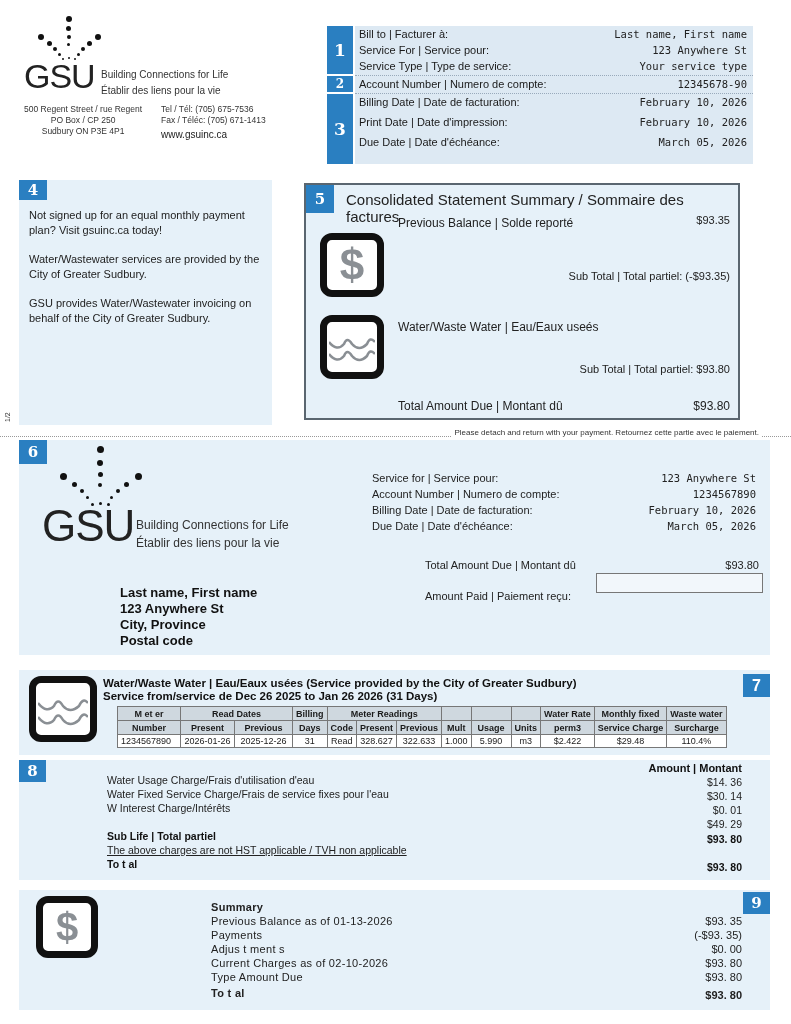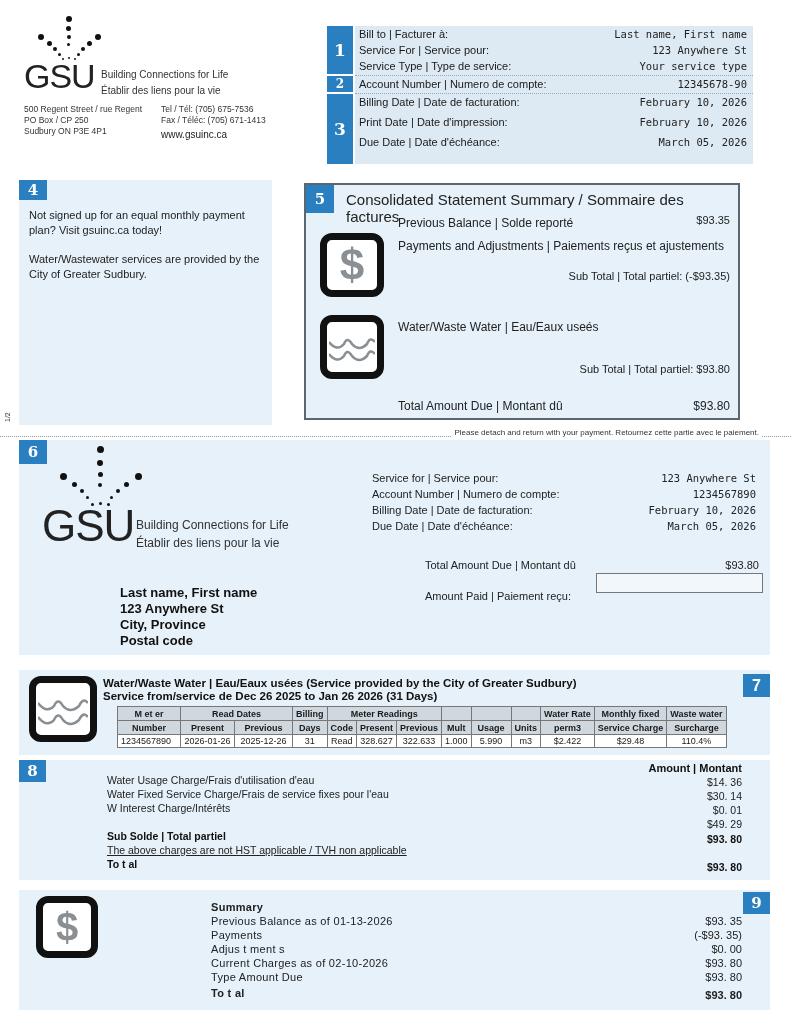--- a/index.html
+++ b/index.html
@@ -82,21 +82,21 @@
   <div class="logo-dot" style="left:53px;top:39px;width:3px;height:3px;"></div>
   <div class="logo-dot" style="left:38px;top:44px;width:2px;height:2px;"></div>
   <div class="logo-dot" style="left:44px;top:43px;width:2px;height:2px;"></div>
   <div class="logo-dot" style="left:50px;top:44px;width:2px;height:2px;"></div>
   <span class="gsu" style="top:45px;bottom:auto;left:0;">GSU</span>
 </div>
 <div class="tagline" style="left:101px; top:67px;">
   <div>Building Connections for Life</div>
   <div>Établir des liens pour la vie</div>
 </div>
-<div class="abs" style="left:24px; top:104px; font-size:8.5px; line-height:11px; color:#333;">
+<div class="abs" style="left:24px; top:104px; font-size:8.5px; line-height:11px; color:#333;text-align:center;">
   <div>500 Regent Street / rue Regent</div>
   <div>PO Box / CP 250</div>
   <div>Sudbury ON  P3E 4P1</div>
 </div>
 <div class="abs" style="left:161px; top:104px; font-size:8.5px; line-height:11px; color:#333;">
   <div>Tel / Tél: (705) 675-7536</div>
   <div>Fax / Téléc: (705) 671-1413</div>
 </div>
 <div class="abs" style="left:161px; top:129px; font-size:10px; color:#222;">www.gsuinc.ca</div>
 
@@ -136,35 +136,35 @@
     <span>Due Date | Date d'échéance:</span>
     <span class="val">March 05, 2026</span>
   </div>
 </div>
 
 <div class="abs box4 light">
   <div class="badge" style="left:0; top:0; width:28px; height:20px; line-height:20px; font-size:15px;">4</div>
   <div class="abs" style="left:10px; top:28px; width:236px;">
     <p>Not signed up for an equal monthly payment plan? Visit gsuinc.ca today!</p>
     <p>Water/Wastewater services are provided by the City of Greater Sudbury.</p>
+    <p>GSU provides Water/Wastewater invoicing on behalf of the City of Greater Sudbury.</p>
   </div>
 </div>
 <div class="page-mark">1/2</div>
 
 <div class="abs box5">
   <div class="badge" style="left:0; top:0; width:28px; height:28px; line-height:28px; font-size:15px;">5</div>
   <div class="title">Consolidated Statement Summary / Sommaire des factures</div>
 
   <div class="row5" style="left:92px; top:31px;">Previous Balance | Solde reporté</div>
   <div class="row5" style="right:8px; top:29px; font-size:11px;">$93.35</div>
 
   <div class="icon-box" style="left:14px; top:48px;">
     <span class="dollar">$</span>
   </div>
-  <div class="row5" style="left:92px; top:54px;">Payments and Adjustments | Paiements reçus et ajustements</div>
   <div class="row5" style="right:8px; top:85px; font-size:11px;">Sub Total | Total partiel: (-$93.35)</div>
 
   <div class="icon-box" style="left:14px; top:130px;">
     <svg width="46" height="42" viewBox="0 0 46 42">
       <path d="M0 16 Q8 26 15 18 Q18 10 23 18 Q30 26 38 18 Q41 10 46 16" stroke="#8a8f94" stroke-width="2.5" fill="none"></path>
       <path d="M0 28 Q8 38 15 30 Q18 22 23 30 Q30 38 38 30 Q41 22 46 28" stroke="#8a8f94" stroke-width="2.5" fill="none"></path>
     </svg>
   </div>
   <div class="row5" style="left:92px; top:135px;">Water/Waste Water | Eau/Eaux useés</div>
   <div class="row5" style="right:8px; top:178px; font-size:11px;">Sub Total | Total partiel: $93.80</div>
@@ -288,21 +288,21 @@
   <div class="badge" style="left:0; top:0; width:27px; height:22px; line-height:22px; font-size:15px;">8</div>
   <div class="amt8 bold" style="top:2px; font-size:11px;">Amount | Montant</div>
 
   <div class="line8" style="top:14px;">Water Usage Charge/Frais d'utilisation d'eau</div>
   <div class="amt8" style="top:16px;">$14. 36</div>
   <div class="line8" style="top:28px;">Water Fixed Service Charge/Frais de service fixes pour l'eau</div>
   <div class="amt8" style="top:30px;">$30. 14</div>
   <div class="line8" style="top:42px;">W Interest Charge/Intérêts</div>
   <div class="amt8" style="top:44px;">$0. 01</div>
   <div class="amt8" style="top:58px;">$49. 29</div>
-  <div class="line8 bold" style="top:70px;">Sub Solde | Total partiel</div>
+  <div class="line8 bold" style="top:70px;">Sub Life | Total partiel</div>
   <div class="amt8 bold" style="top:73px;">$93. 80</div>
   <div class="line8" style="top:84px;text-decoration:underline;">The above charges are not HST applicable / TVH non applicable</div>
   <div class="line8 bold" style="top:98px;">To t al</div>
   <div class="amt8 bold" style="top:101px;">$93. 80</div>
 </div>
 
 <div class="abs box9 light">
   <div class="icon-box" style="left:17px; top:6px; width:62px; height:62px;">
     <span class="dollar" style="font-size:40px;">$</span>
   </div>

